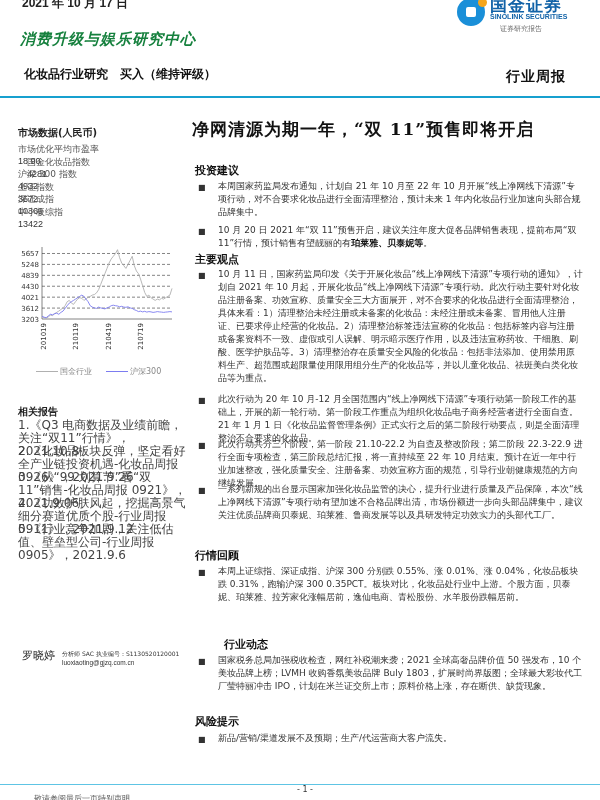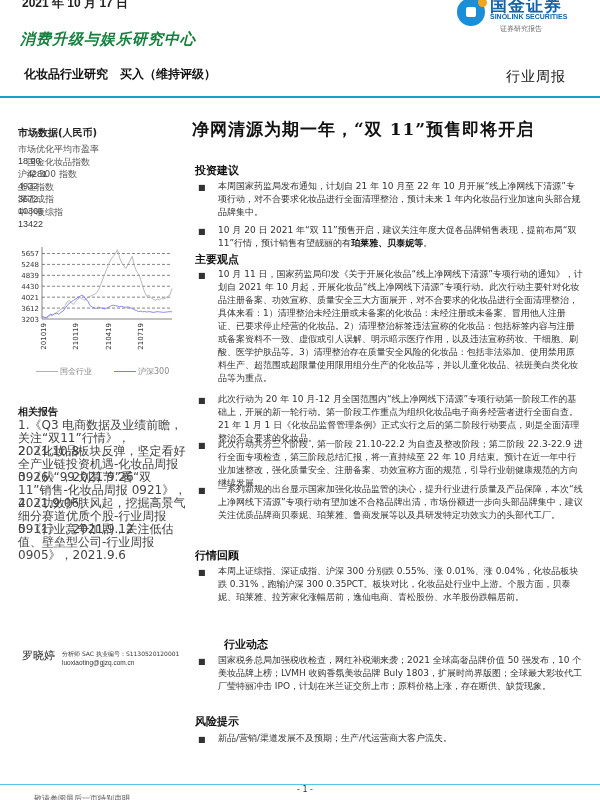--- a/index.html
+++ b/index.html
@@ -1,35 +1,35 @@
 <!DOCTYPE html>
 <html><head>
 <meta charset="utf-8">
 <style>
   html,body{margin:0;padding:0;background:#fff;}
   body{width:600px;height:800px;position:relative;overflow:hidden;font-family:"DejaVu Sans","Liberation Sans",sans-serif;color:#222;}
   .abs{position:absolute;}
   .date{left:22px;top:-5px;font-family:"Liberation Sans",sans-serif;font-weight:bold;font-size:12px;color:#222;}
   .center-name{left:20px;top:30px;font-family:"DejaVu Serif",serif;font-style:italic;font-weight:bold;font-size:15px;color:#15803d;letter-spacing:1px;}
   .report-title{left:24px;top:66px;font-weight:bold;font-size:12px;color:#111;}
-  .report-type{right:34px;top:68px;font-family:"DejaVu Serif",serif;font-weight:normal;font-size:14px;color:#111;letter-spacing:1px;}
+  .report-type{right:34px;top:68px;font-family:"DejaVu Serif",serif;font-weight:bold;font-size:14px;color:#111;letter-spacing:1px;}
   .topline{left:0;top:96px;width:600px;height:2px;background:#16a0cf;}
   .logo{left:457px;top:-2px;width:28px;height:28px;border-radius:50%;background:#1a8fd8;}
   .logo:after{content:"";position:absolute;left:9px;top:9px;width:10px;height:10px;background:#fff;border-radius:2px;}
   .logo-dot{left:478px;top:-2px;width:9px;height:9px;border-radius:50%;background:#f5a51c;}
   .logo-cn{left:490px;top:-6px;font-weight:bold;font-size:17px;color:#1263a8;letter-spacing:1px;}
   .logo-en{left:490px;top:13px;font-weight:bold;font-size:7px;color:#1263a8;font-family:"Liberation Sans",sans-serif;}
   .logo-sub{left:500px;top:24px;font-size:7px;color:#666;}
 
   .md-title{left:18px;top:126px;font-weight:bold;font-size:10px;color:#222;}
   .md-row{left:18px;width:165px;font-size:9px;color:#555;display:flex;justify-content:space-between;flex-direction:column;}
   .md-row .v{font-family:"Liberation Sans",sans-serif;color:#333;}
 
   .chart{left:10px;top:243px;}
-  .legend{left:36px;top:366px;font-size:8px;color:#888;display:flex;gap:22px;align-items:center;}
+  .legend{left:36px;top:366px;font-size:8px;color:#888;display:flex;gap:14px;align-items:center;}
   .legend .sw{display:inline-block;width:22px;height:1px;vertical-align:middle;margin-right:2px;}
 
   .rel-title{left:18px;top:405px;font-weight:bold;font-size:10px;color:#222;}
   .rel{left:18px;width:170px;font-size:12px;line-height:13px;color:#444;}
 
   .author{left:22px;top:648px;font-weight:normal;font-size:11px;color:#222;font-family:"DejaVu Serif",serif;}
   .author-lic{left:62px;top:650px;font-size:6px;color:#333;}
   .author-mail{left:62px;top:659px;font-size:6.5px;color:#333;font-family:"Liberation Sans",sans-serif;}
 
   .headline{left:192px;top:118px;font-family:"DejaVu Serif",serif;font-weight:bold;font-size:17px;color:#111;letter-spacing:1px;}

